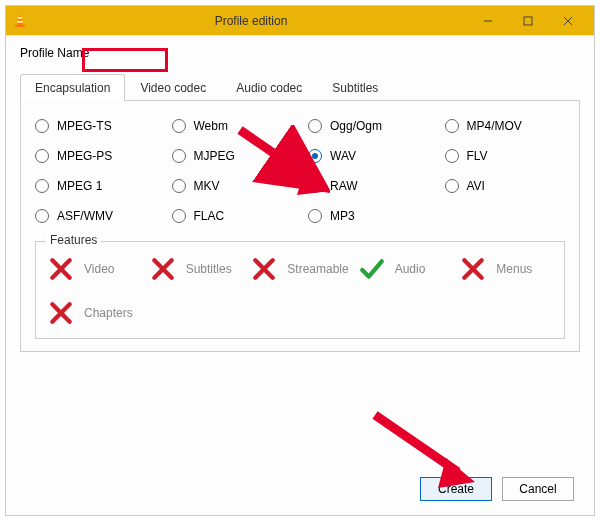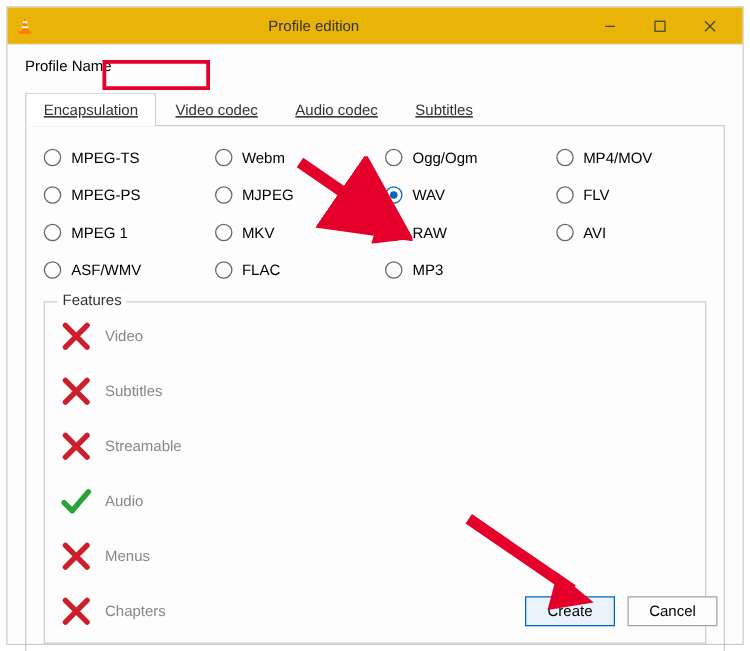--- a/index.html
+++ b/index.html
@@ -62,21 +62,20 @@
   .highlight-box {
     position: absolute;
     border: 3px solid #e4002b;
     pointer-events: none;
   }
 
   .tabs {
     display: flex;
     margin: 8px 14px 0 14px;
     border-bottom: 1px solid #ccc;
-    text-decoration: underline;
   }
   .tab {
     padding: 6px 14px;
     border: 1px solid transparent;
     border-bottom: none;
     margin-bottom: -1px;
     color: #333;
   }
   .tab.active {
     border-color: #ccc;
@@ -132,21 +131,21 @@
   }
   .features-legend {
     position: absolute;
     top: -9px; left: 10px;
     background: #fff;
     padding: 0 4px;
     color: #333;
   }
   .features-grid {
     display: grid;
-    grid-template-columns: repeat(1, 1fr);
+    grid-template-columns: repeat(5, 1fr);
     row-gap: 18px;
     column-gap: 10px;
   }
   .feature-item {
     display: flex;
     align-items: center;
     gap: 10px;
     color: #888;
   }
   .feat-icon { width: 26px; height: 26px; flex: none; }

